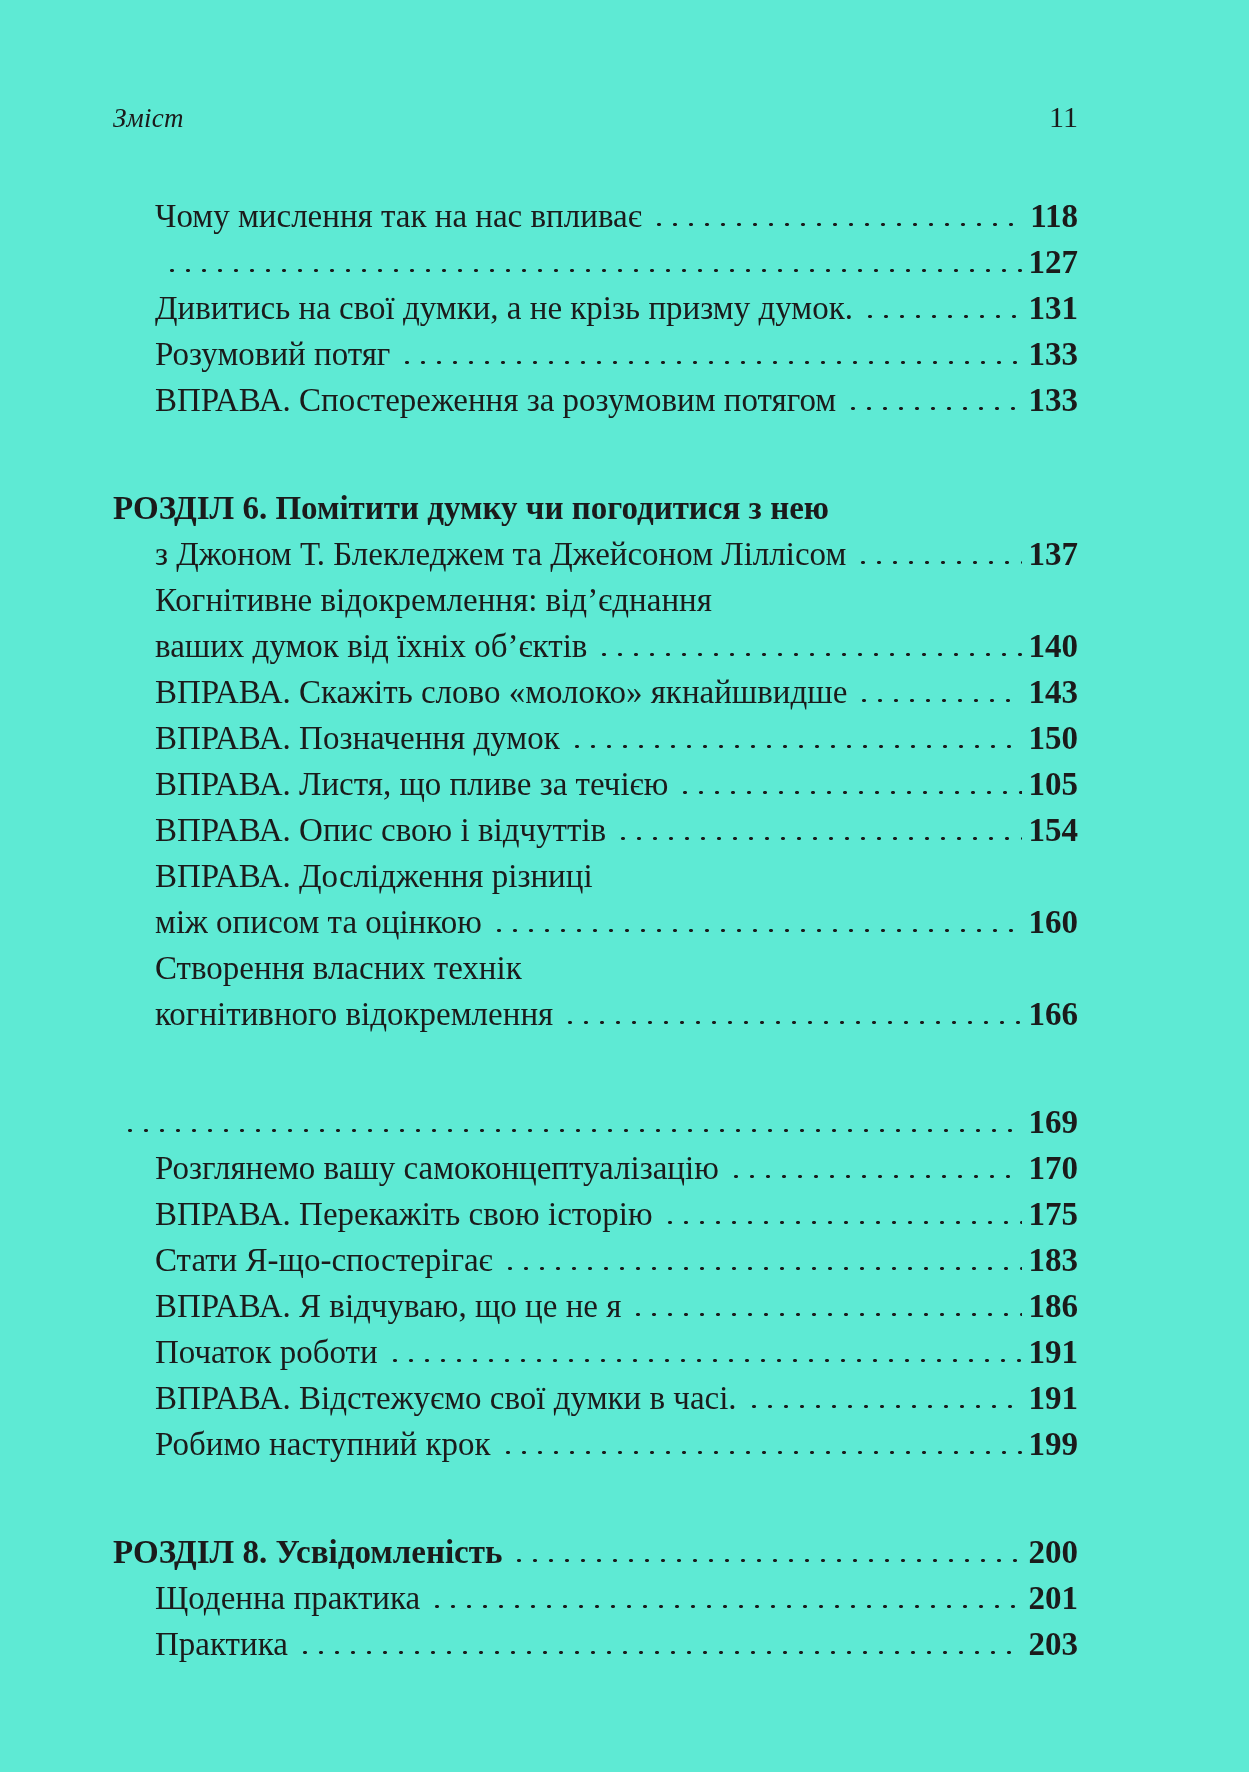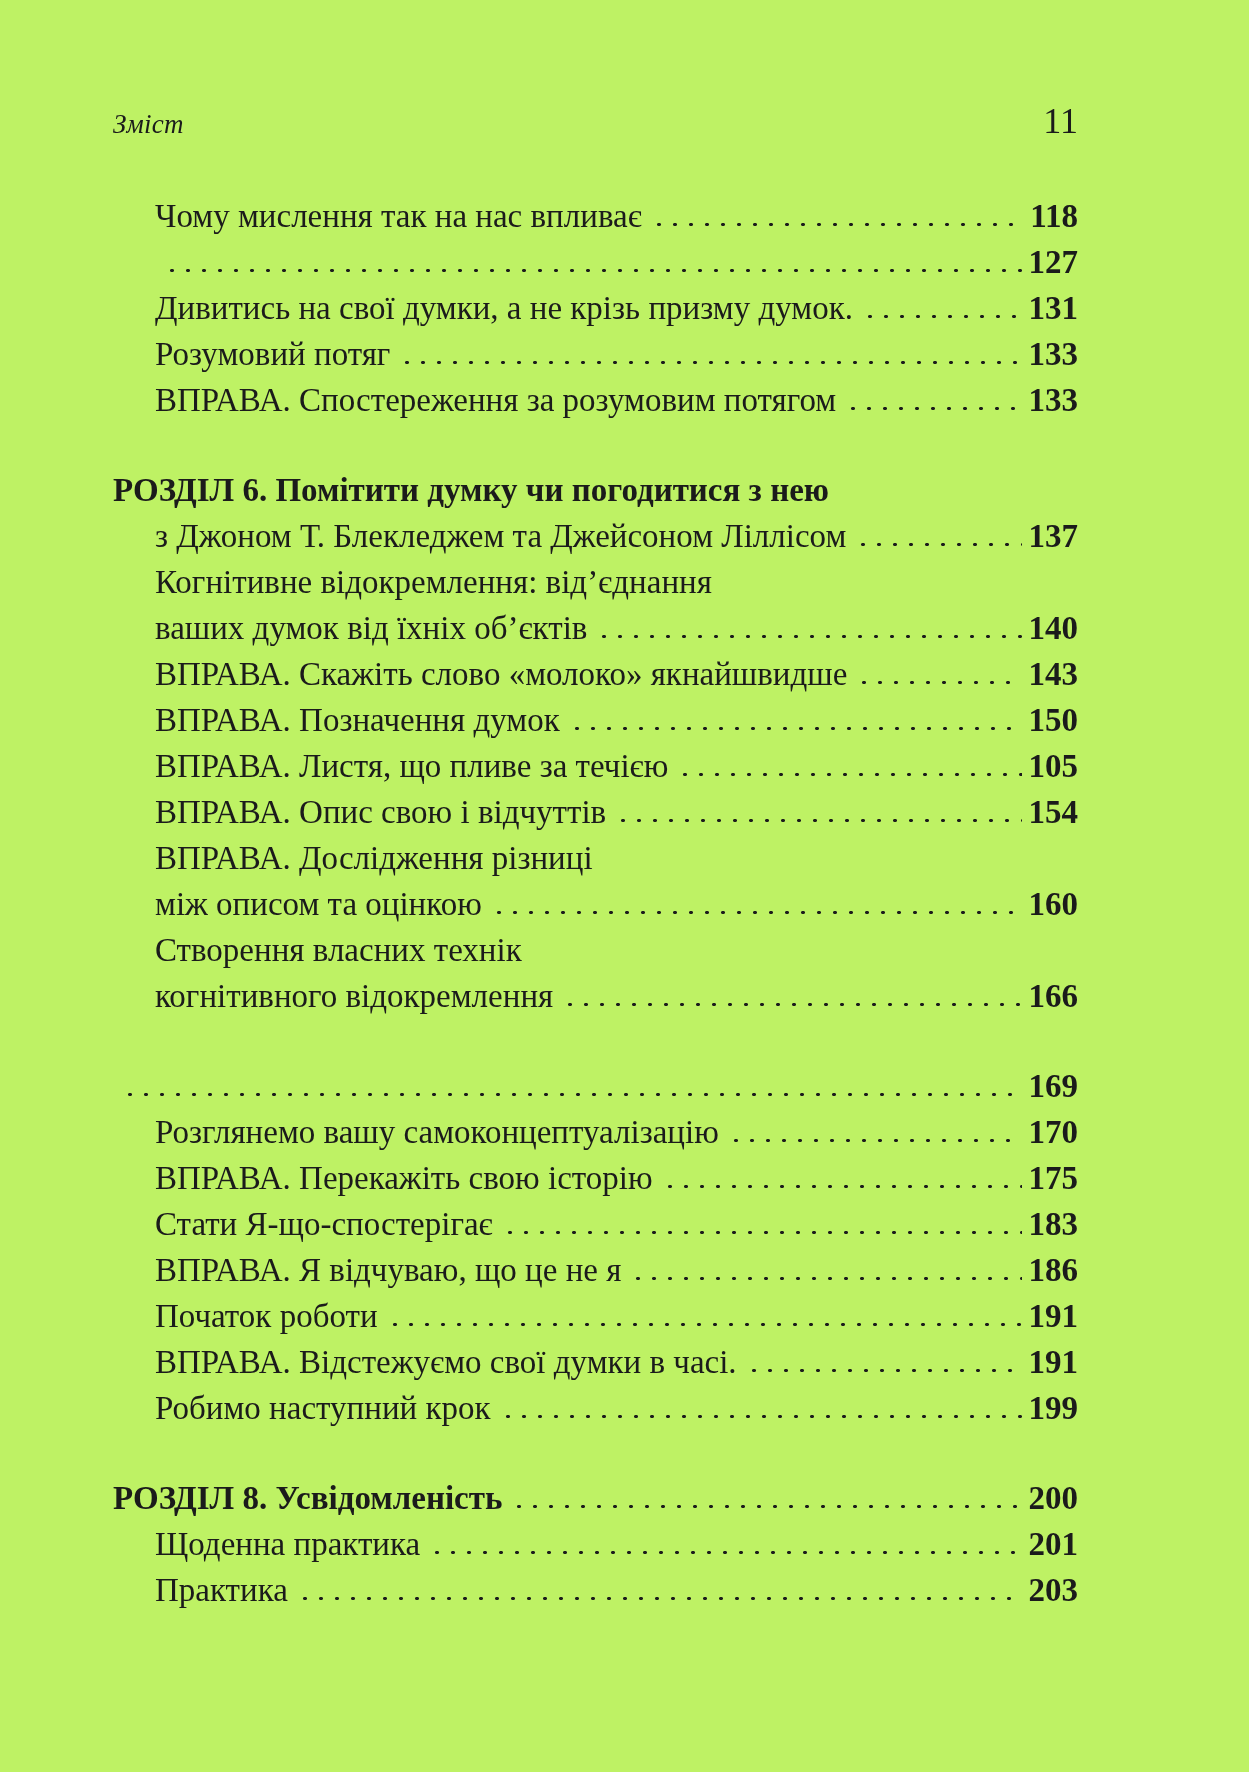--- a/index.html
+++ b/index.html
@@ -2,54 +2,54 @@
 <html lang="uk"><head>
 <meta charset="utf-8">
 <style>
   html, body { margin: 0; padding: 0; }
   body { background: #e8e8e8; }
   .page {
     position: relative;
     width: 1249px;
     height: 1772px;
     margin: 0 auto;
-    background: #bef264;
+    background: #5eead4;
     box-sizing: border-box;
     padding: 100px 171px 0 113px;
     font-family: "Liberation Serif", "DejaVu Serif", serif;
     color: #1b1b1b;
     overflow: hidden;
   }
   .running-head {
     display: flex;
     justify-content: space-between;
     align-items: baseline;
     height: 32px;
   }
   .running-title {
     font-style: italic;
     font-size: 27px;
     letter-spacing: 0.2px;
   }
   .folio {
-    font-size: 36px;
+    font-size: 30px;
   }
   .toc {
     margin-top: 61px;
   }
   .row {
     display: flex;
     align-items: baseline;
     height: 46px;
     line-height: 46px;
     font-size: 33px;
     white-space: nowrap;
   }
   .row.sub { padding-left: 42px; }
-  .row.gap { margin-top: 44px; }
+  .row.gap { margin-top: 62px; }
   .title .it { }
   .title .b  { font-weight: bold; }
   .leader {
     flex: 1 1 auto;
     min-width: 16px;
     height: 5px;
     margin: 0 6px 0 9px;
     background-image: radial-gradient(circle, #1c1c1c 1.6px, transparent 2.05px);
     background-size: 16px 5px;
     background-repeat: repeat-x;

